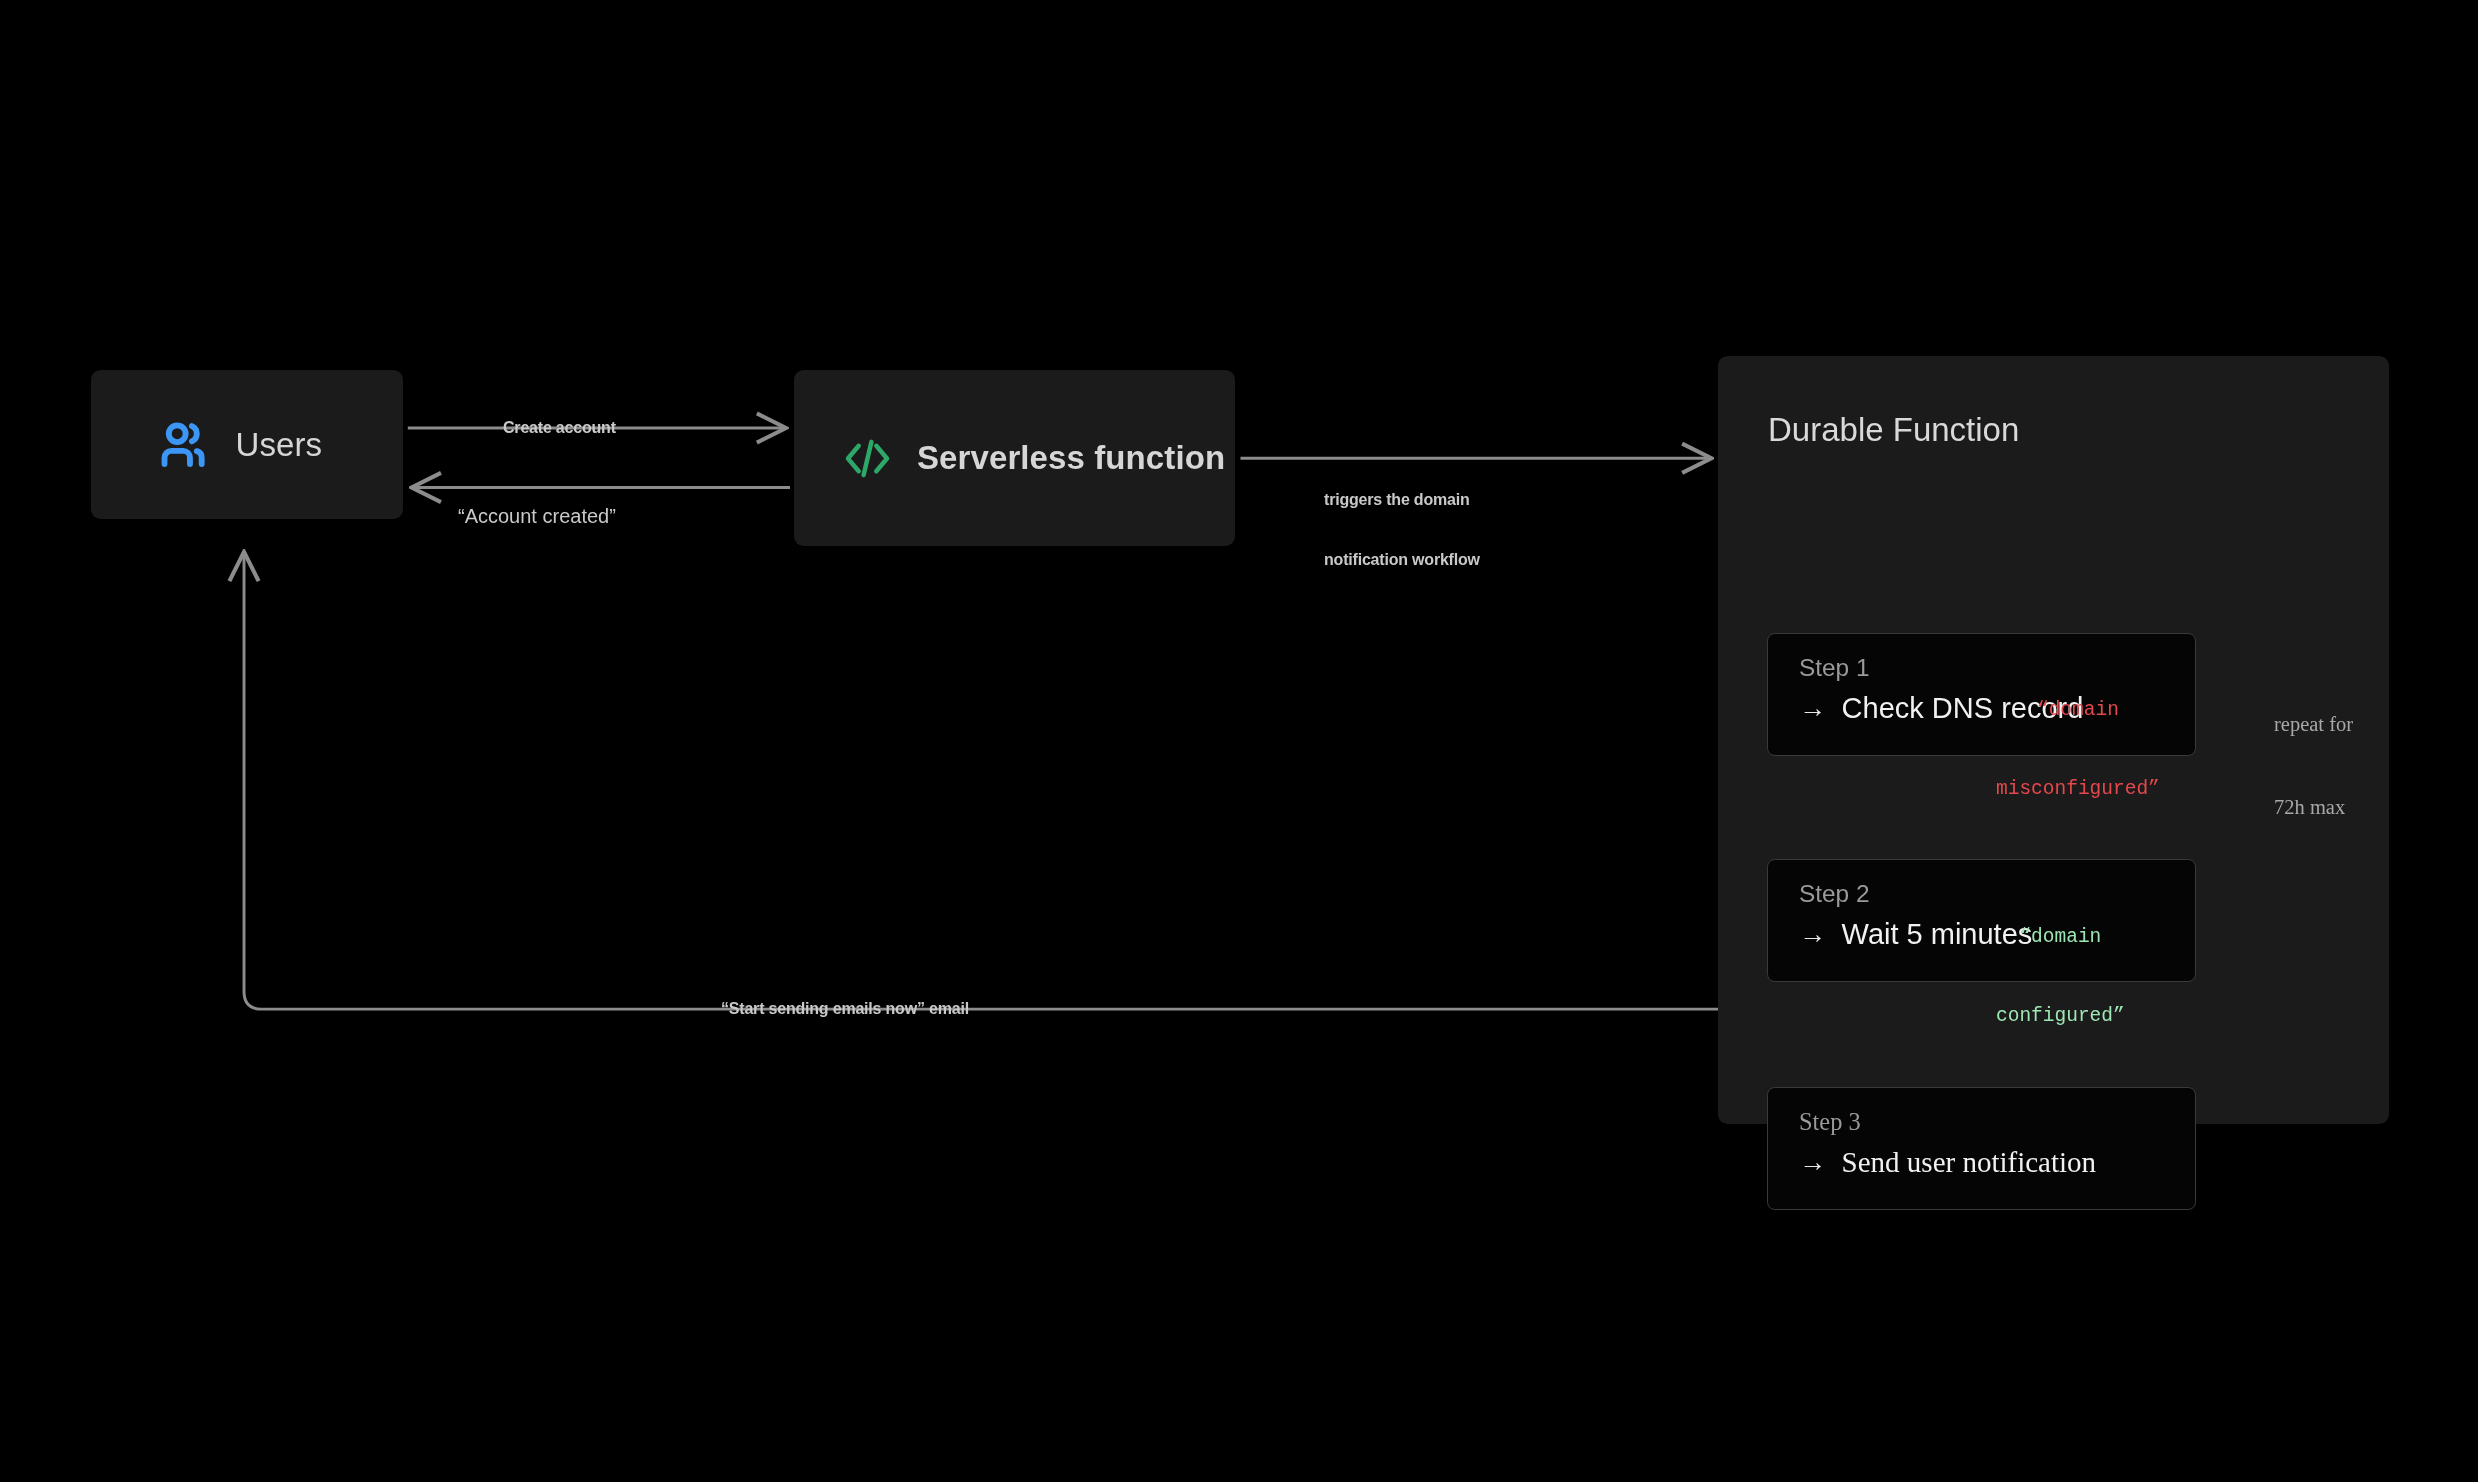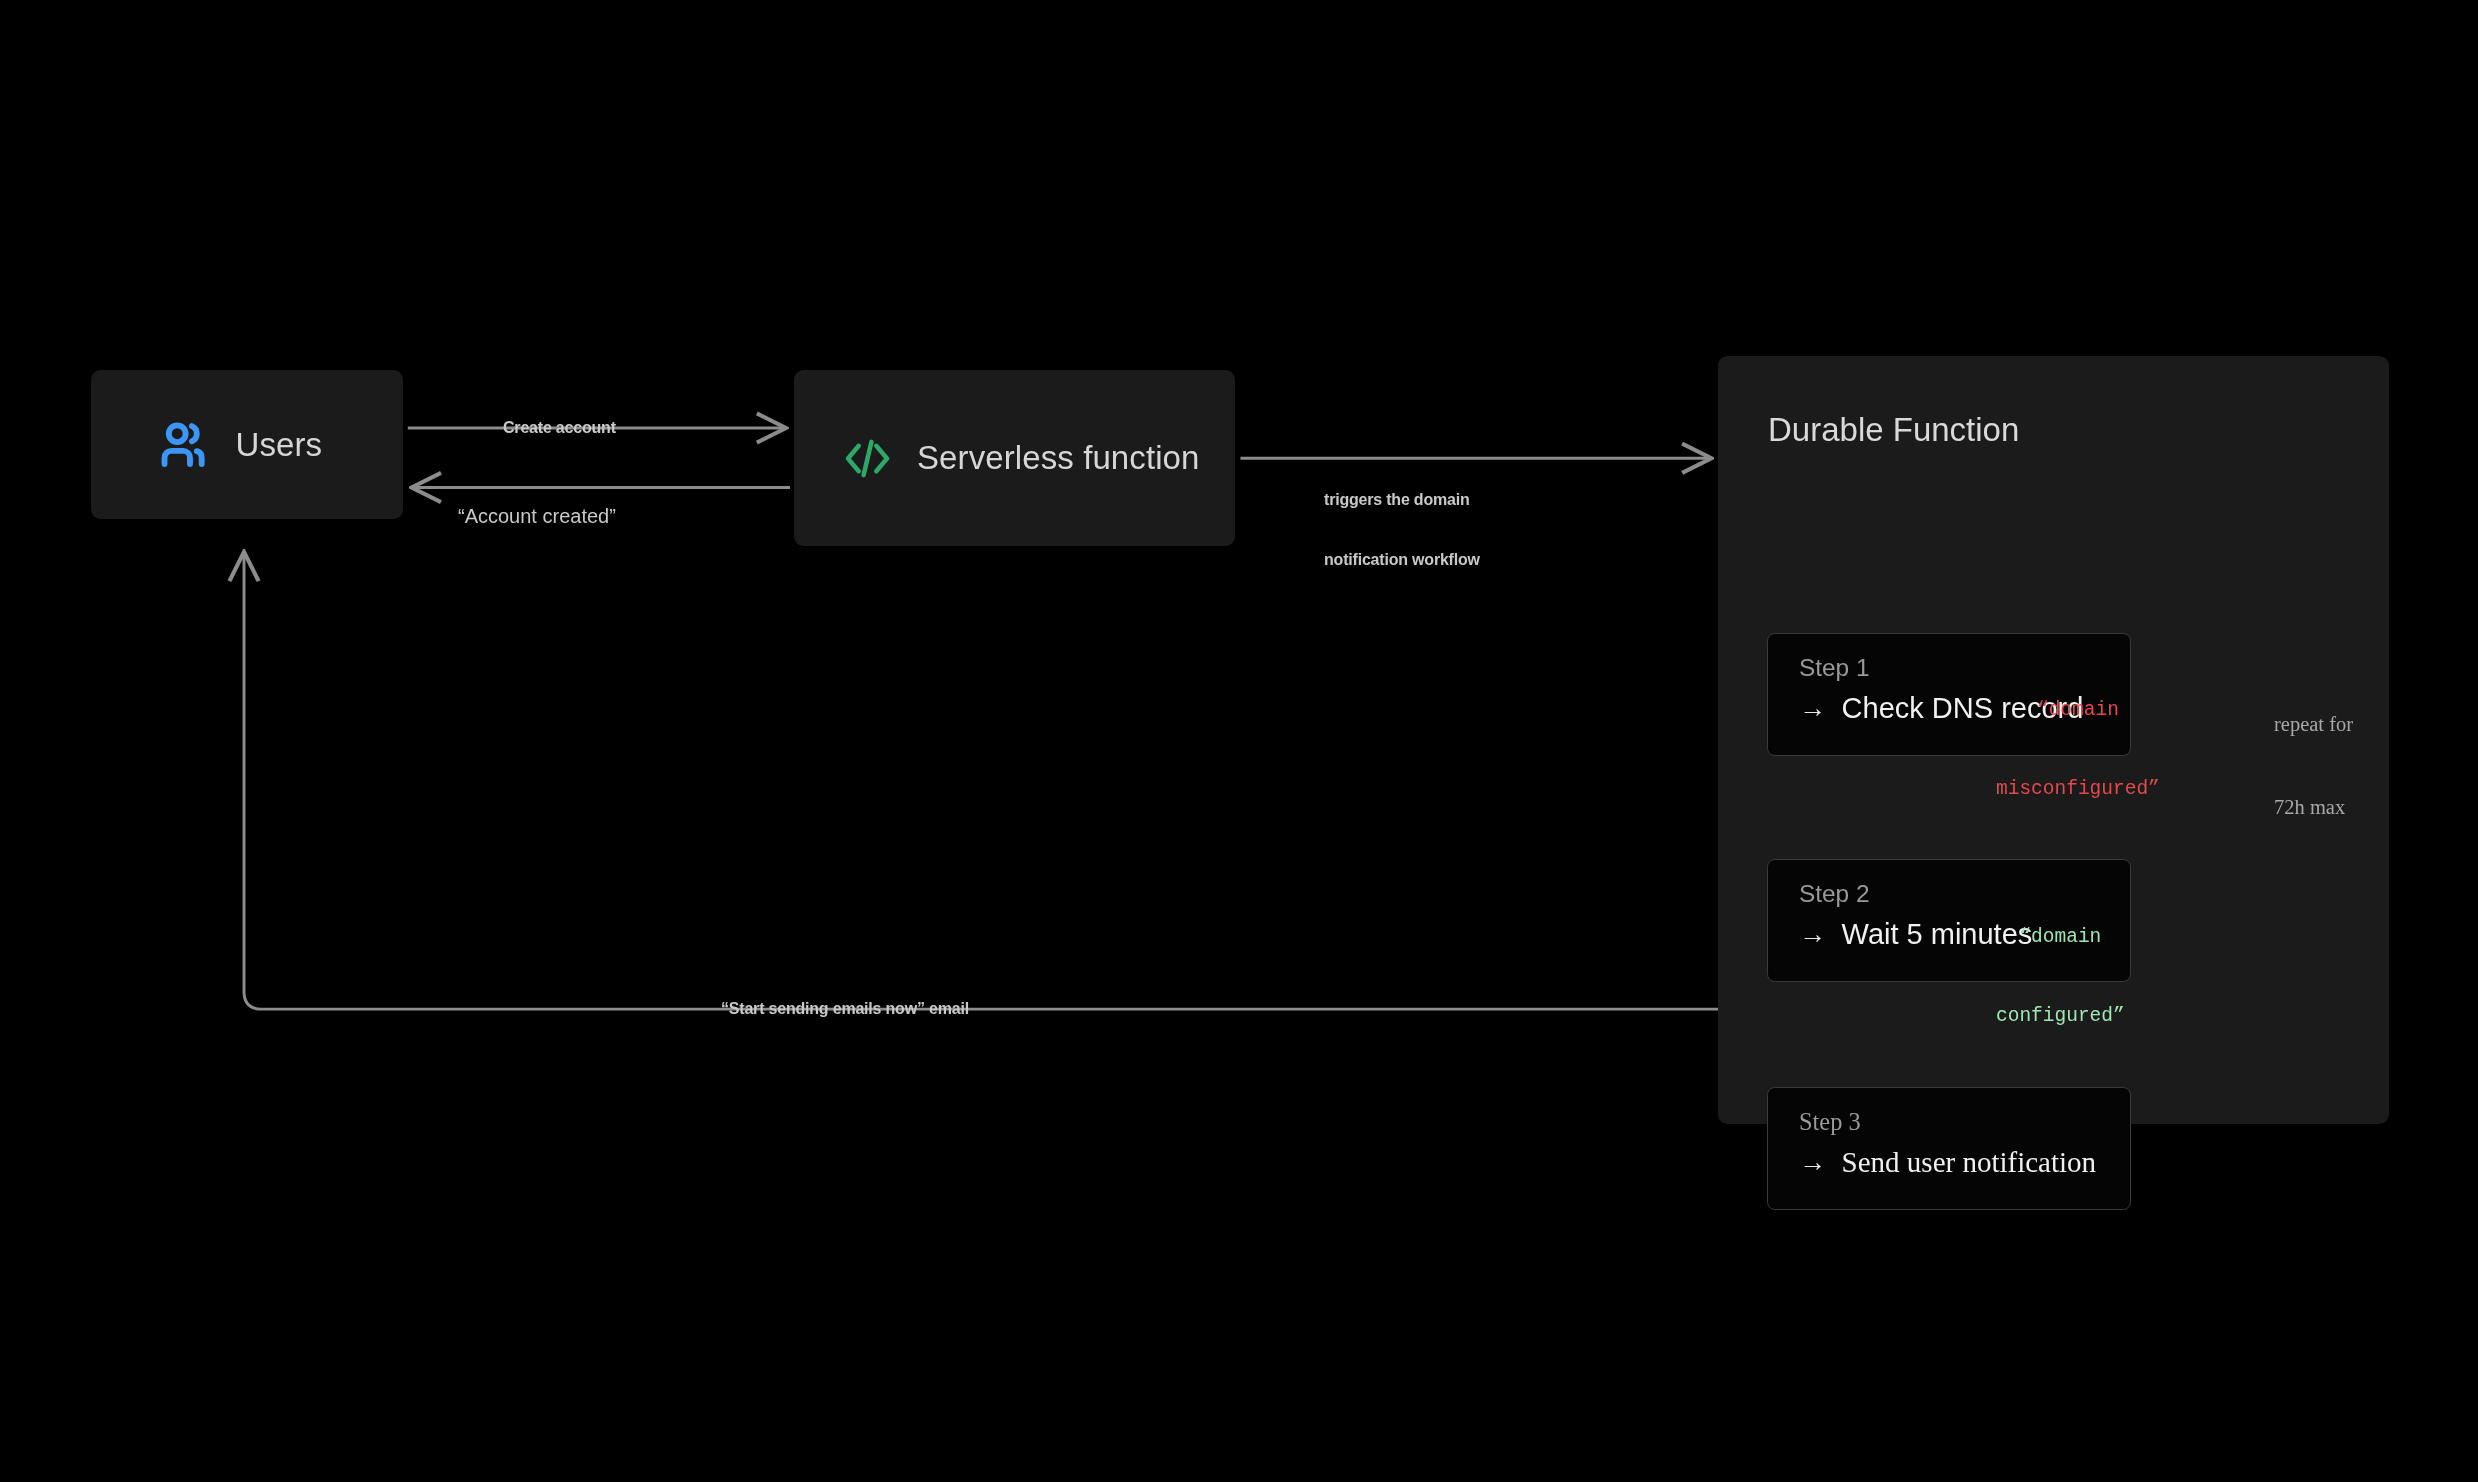--- a/index.html
+++ b/index.html
@@ -39,21 +39,21 @@
     color: #d6d6d6;
     font-size: 33px;
     letter-spacing: 0.1px;
     white-space: nowrap;
   }
 
   
   #users-node { left: 91px; top: 370px; width: 312px; height: 149px; }
   
   #serverless-node { left: 794px; top: 370px; width: 441px; height: 176px; }
-  #serverless-node .node-inner { padding-left: 49px; gap: 25px; }
+  #serverless-node .node-inner { padding-left: 49px; gap: 25px; font-weight: bold; }
 
   
   #durable-panel {
     position: absolute;
     left: 1718px;
     top: 356px;
     width: 671px;
     height: 768px;
     background: #1b1b1b;
     border-radius: 9.8px;
@@ -64,21 +64,21 @@
     left: 50px;
     top: 55px;
     color: #d9d9d9;
     font-size: 33px;
     white-space: nowrap;
   }
 
   .step-box {
     position: absolute;
     left: 49px;
-    width: 364px;
+    width: 429px;
     height: 123px;
     background: #050505;
     border: 1px solid #3a3a3a;
     border-radius: 7.8px;
     box-sizing: border-box;
   }
   #step-1 { top: 277px; }
   #step-2 { top: 503px; }
   #step-3 { top: 731px; font-family: Liberation Serif, serif; }
 

